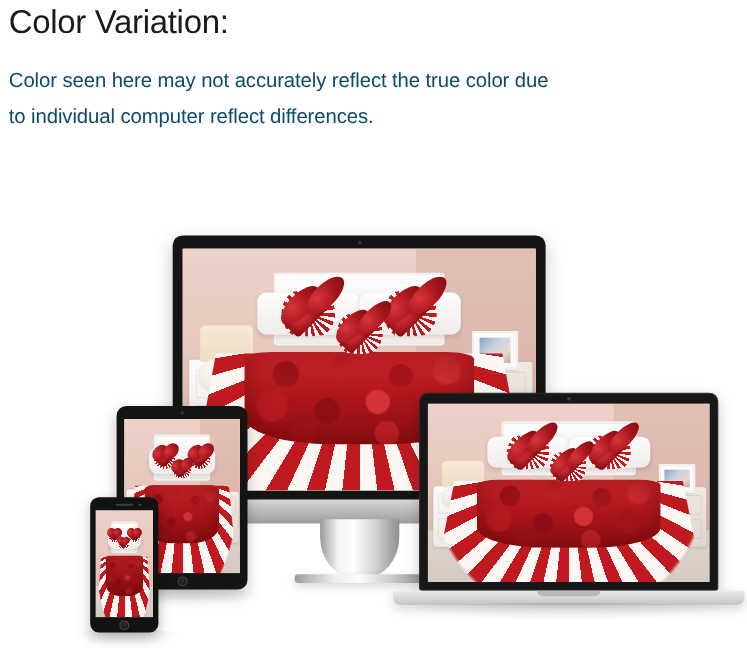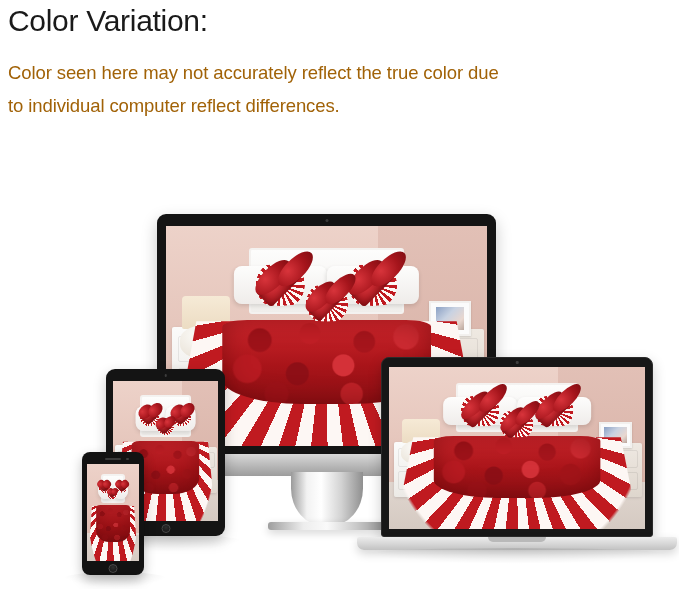--- a/index.html
+++ b/index.html
@@ -12,21 +12,21 @@
   #page { position: relative; width: 679px; height: 589px; background: #fff; }
 
   
   .text-block { position: absolute; left: 8px; top: 2px; width: 665px; }
   .heading {
     font-size: 30px; font-weight: 400; color: #1a1a1a;
     letter-spacing: -0.3px; line-height: 38px; white-space: nowrap;
   }
   .para { margin-top: 16px; }
   .para-line {
-    font-size: 18.5px; font-weight: 400; color: #a16207;
+    font-size: 18.5px; font-weight: 400; color: #0c4a6e;
     line-height: 33px; letter-spacing: -0.1px; white-space: nowrap;
   }
 
   
   .stage { position: absolute; left: 0; top: 0; width: 679px; height: 589px; }
 
   
   .scene { position: absolute; inset: 0; overflow: hidden; background: #e9cfc6; }
   .wall {
     position: absolute; left: 0; top: 0; width: 100%; height: 72%;

